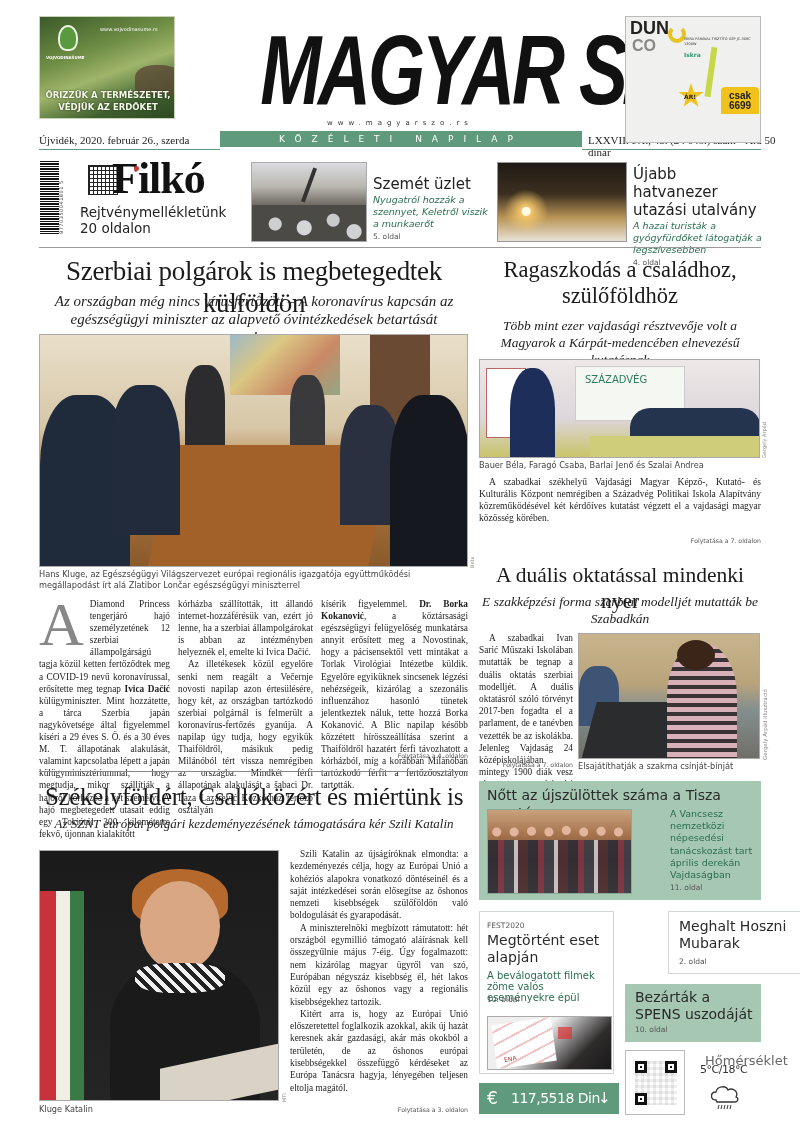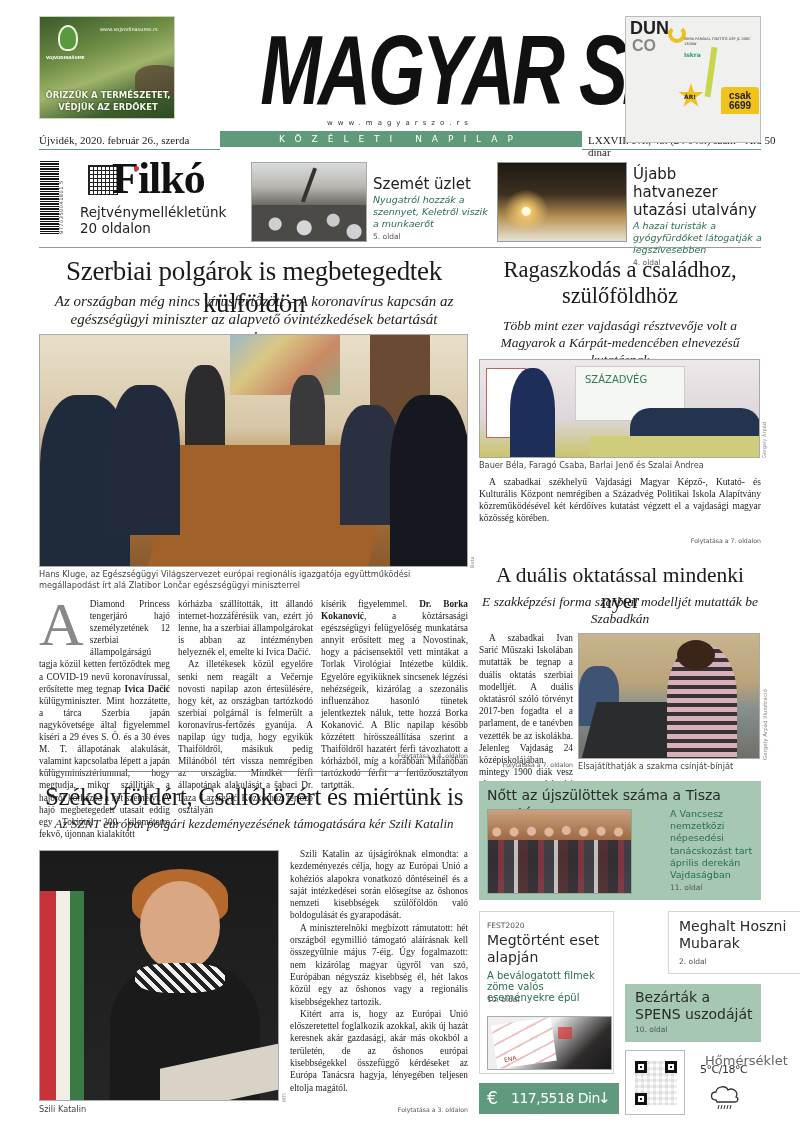--- a/index.html
+++ b/index.html
@@ -261,21 +261,21 @@
   <div class="abs flag-r"></div>
   <div class="abs flag-w"></div>
   <div class="abs flag-g"></div>
   <div class="abs body1"></div>
   <div class="abs hairx"></div>
   <div class="abs face"></div>
   <div class="abs scarf"></div>
   <div class="abs podium"></div>
 </div>
 <div class="abs credit-v" style="left:281px; top:1088px; height:14px;">MTI</div>
-<div class="abs caption" style="left:39px; top:1104px; width:240px;">Szili Katalin</div>
+<div class="abs caption" style="left:39px; top:1104px; width:240px;">Kluge Katalin</div>
 <div class="abs body" style="left:290px; top:848px; width:178px; line-height:12.3px;">
   <p>Szili Katalin az újságíróknak elmondta: a kezdeményezés célja, hogy az Európai Unió a kohéziós alapokra vonatkozó döntéseinél és a saját intézkedései során elősegítse az őshonos nemzeti kisebbségek szülőföldön való boldogulását és gyarapodását.</p>
   <p>A miniszterelnöki megbízott rámutatott: hét országból egymillió támogató aláírásnak kell összegyűlnie május 7-éig. Úgy fogalmazott: nem kizárólag magyar ügyről van szó, Európában négyszáz kisebbség él, hét lakos közül egy az őshonos vagy a regionális kisebbségekhez tartozik.</p>
   <p>Kitért arra is, hogy az Európai Unió előszeretettel foglalkozik azokkal, akik új hazát keresnek akár gazdasági, akár más okokból a területén, de az őshonos európai kisebbségekkel összefüggő kérdéseket az Európa Tanácsra hagyja, lényegében teljesen eltolja magától.</p>
 </div>
 <div class="abs cont" style="left:290px; top:1106px; width:178px;">Folytatása a 3. oldalon</div>
 
 <div class="abs green-box" style="left:479px; top:781px; width:282px; height:119px;">
   <div class="abs box-title" style="left:8px; top:5px; width:270px; font-size:14px; line-height:18px;">Nőtt az újszülöttek száma a Tisza mentén</div>
   <div class="abs box-sub" style="left:191px; top:27px; width:88px; font-size:9.5px; line-height:12.2px;">A Vancsesz nemzetközi népesedési tanácskozást tart április derekán Vajdaságban</div>

